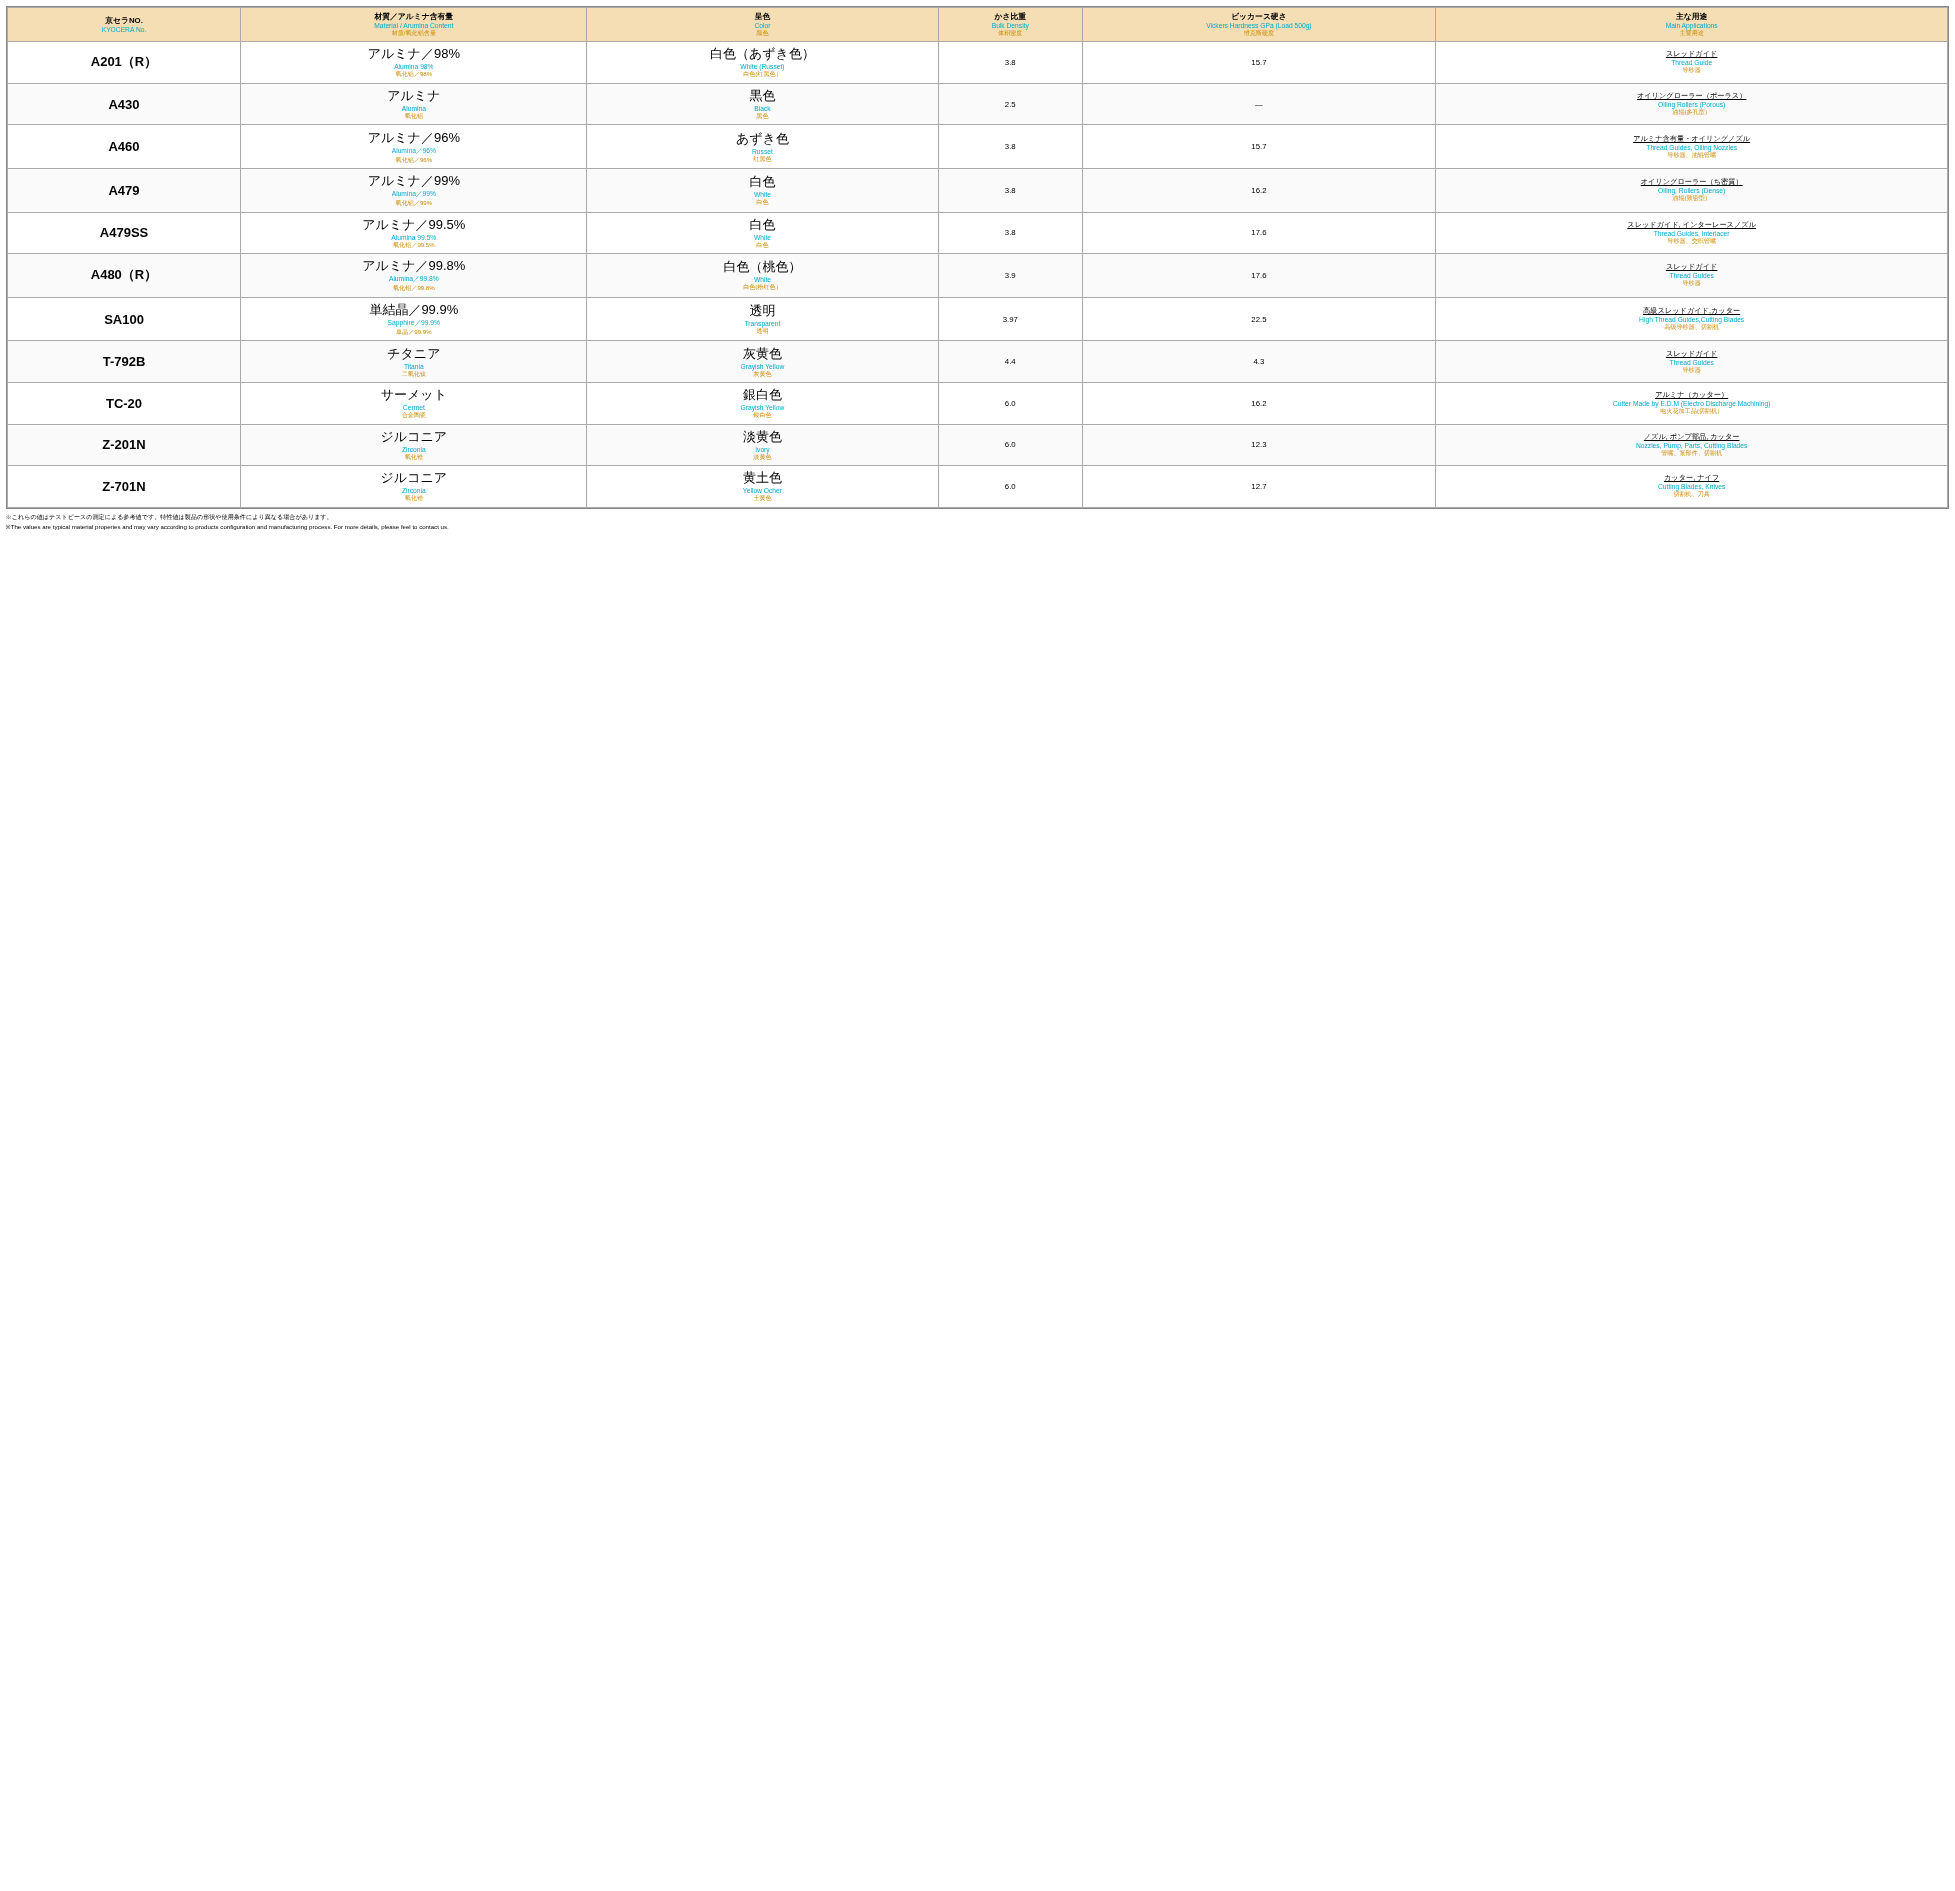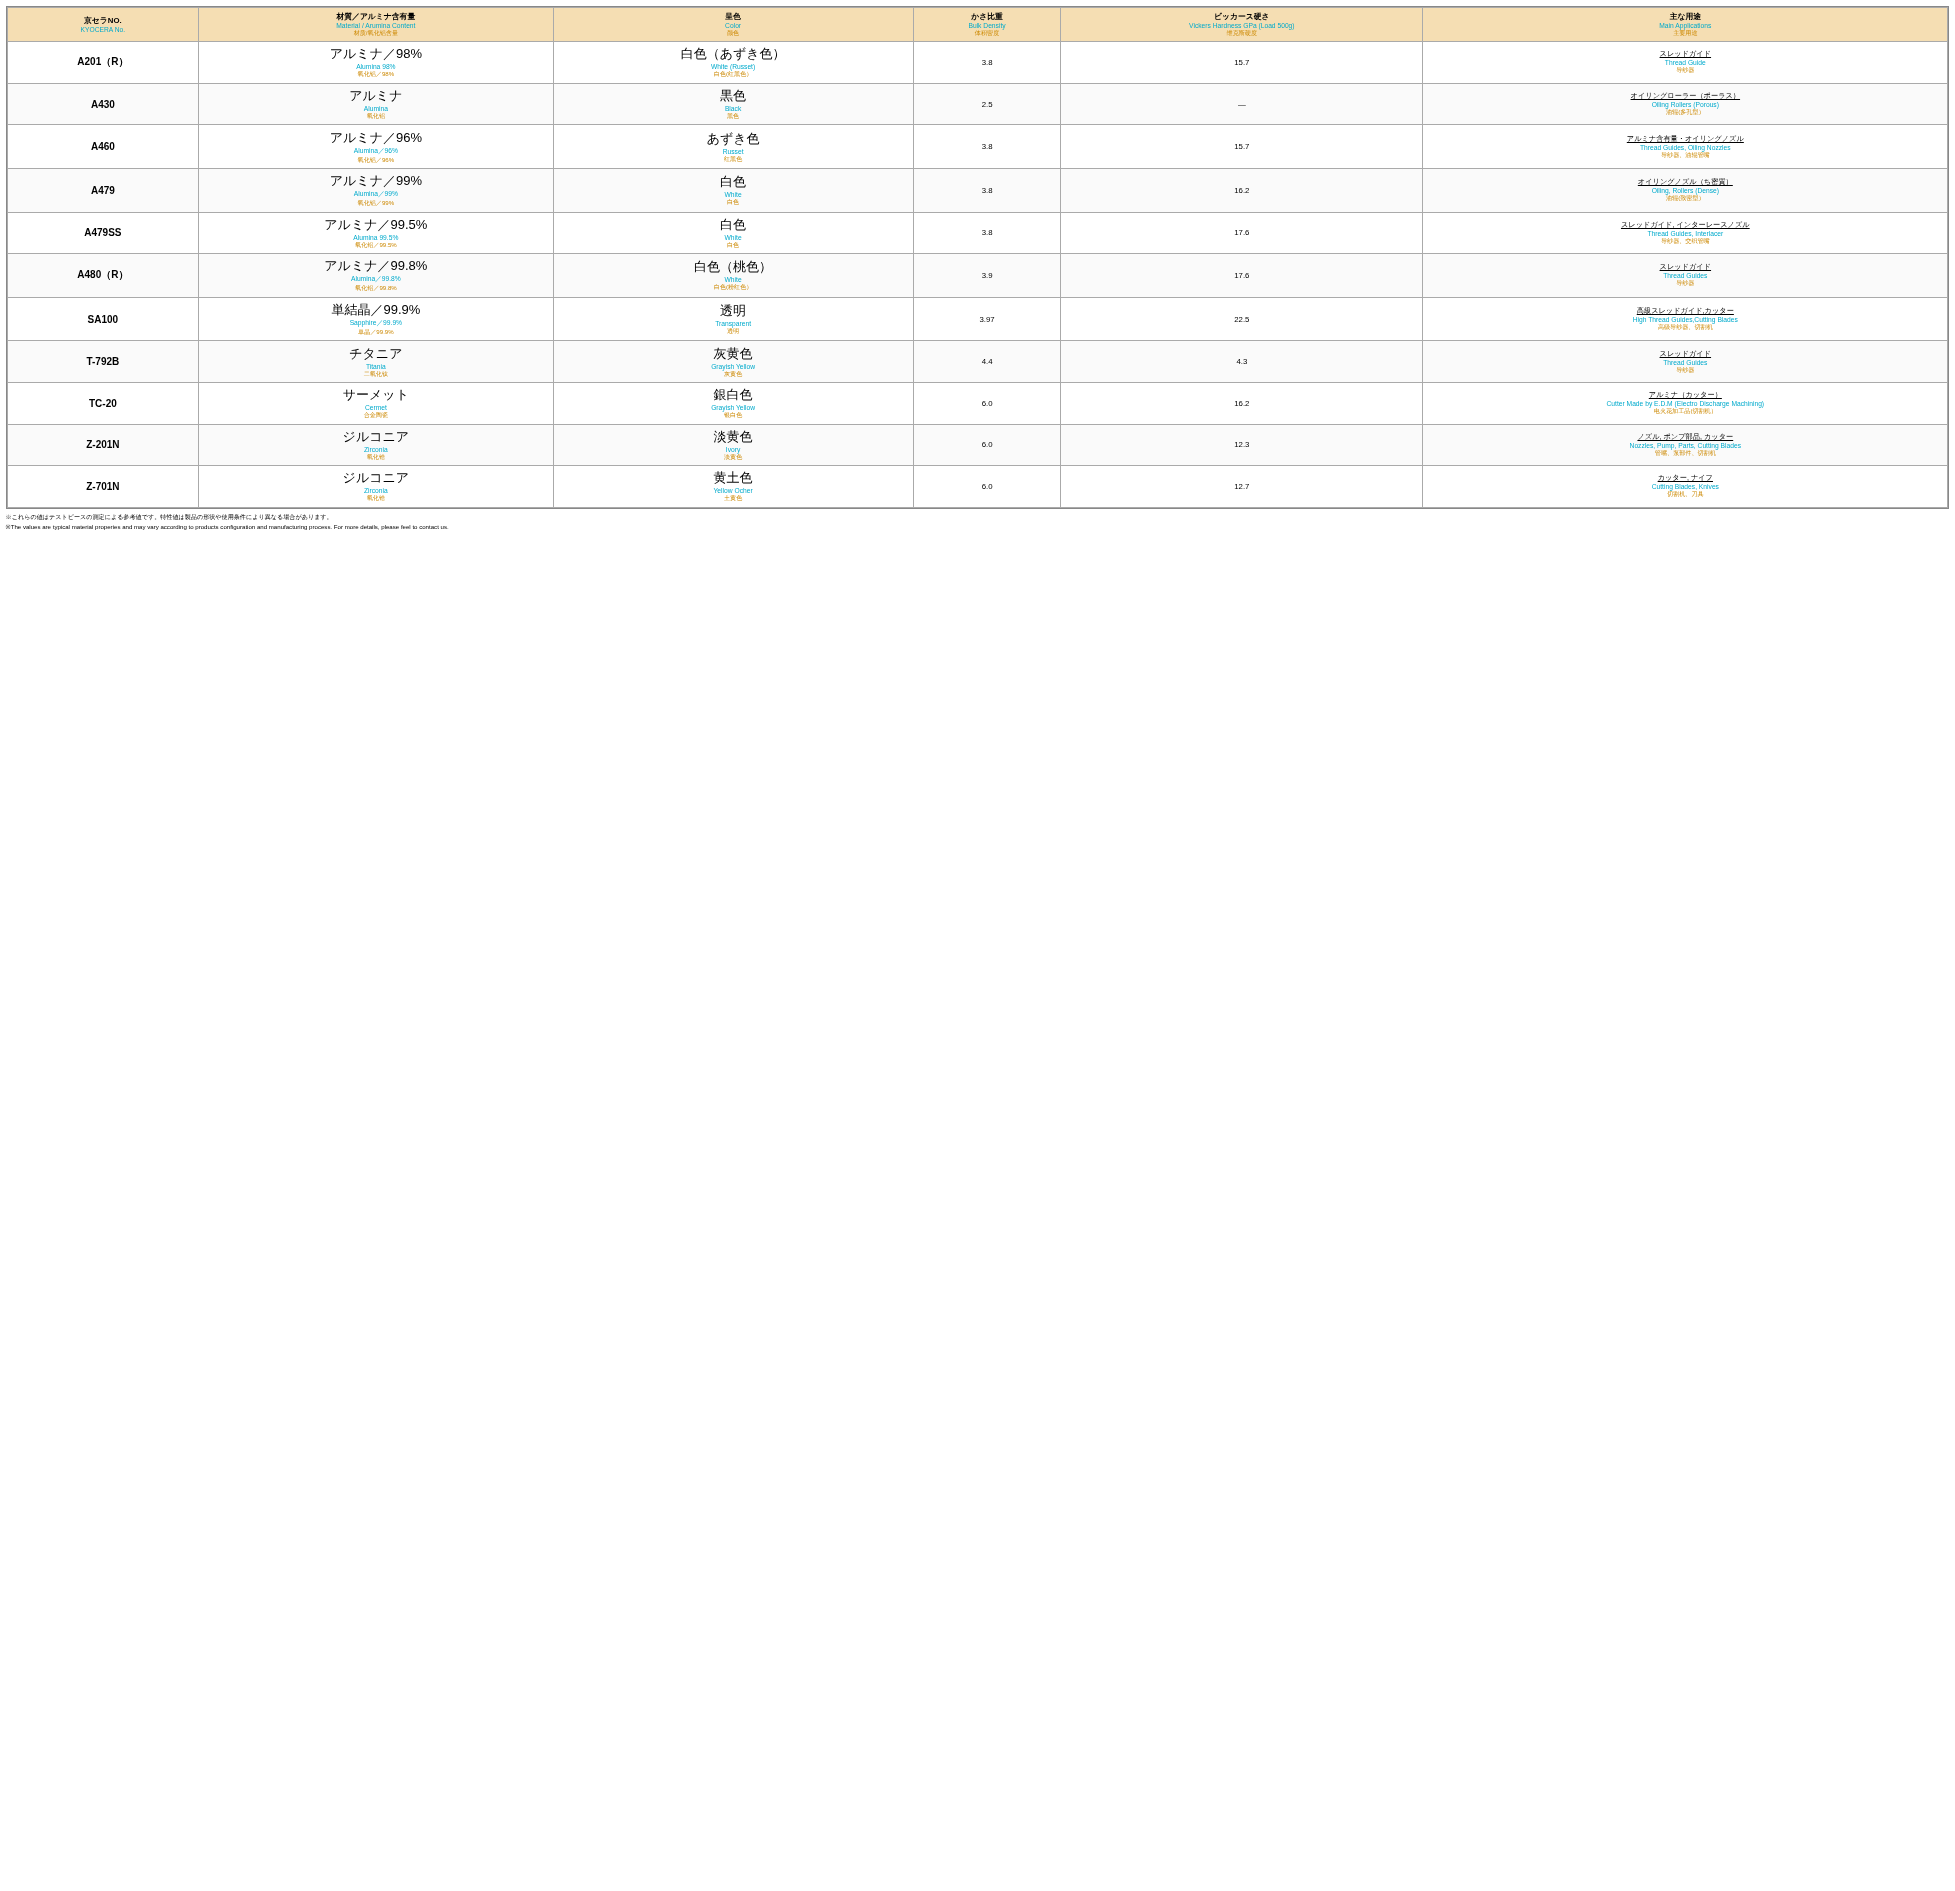--- a/index.html
+++ b/index.html
@@ -39,21 +39,21 @@
       color: #00aacc;
       font-weight: normal;
     }
     .header-zh {
       font-size: 6.1px;
       color: #cc8800;
       font-weight: normal;
     }
     .kyocera-no {
       font-weight: bold;
-      font-size: 10px;
+      font-size: 13px;
       color: #000;
     }
     .cell-ja {
       font-size: 13px;
       color: #000;
     }
     .cell-en {
       font-size: 6.7px;
       color: #00aacc;
     }
@@ -198,21 +198,21 @@
     <div class="cell-zh">氧化铝／99%</div>
   </td>
           <td>
     <div class="cell-ja">白色</div>
     <div class="cell-en">White</div>
     <div class="cell-zh">白色</div>
   </td>
           <td><span class="cell-number">3.8</span></td>
           <td><span class="cell-number">16.2</span></td>
           <td>
-    <div class="main-app-ja">オイリングノズル（ち密質）</div>
+    <div class="main-app-ja">オイリングローラー（ち密質）</div>
     <div class="main-app-en">Oiling, Rollers (Dense)</div>
     <div class="main-app-zh">油辊(致密型）</div>
   </td>
         </tr>
         <tr>
           <td><span class="kyocera-no">A479SS</span></td>
           <td>
     <div class="cell-ja">アルミナ／99.5%</div>
     <div class="cell-en">Alumina 99.5%</div>
     <div class="cell-zh">氧化铝／99.5%</div>

